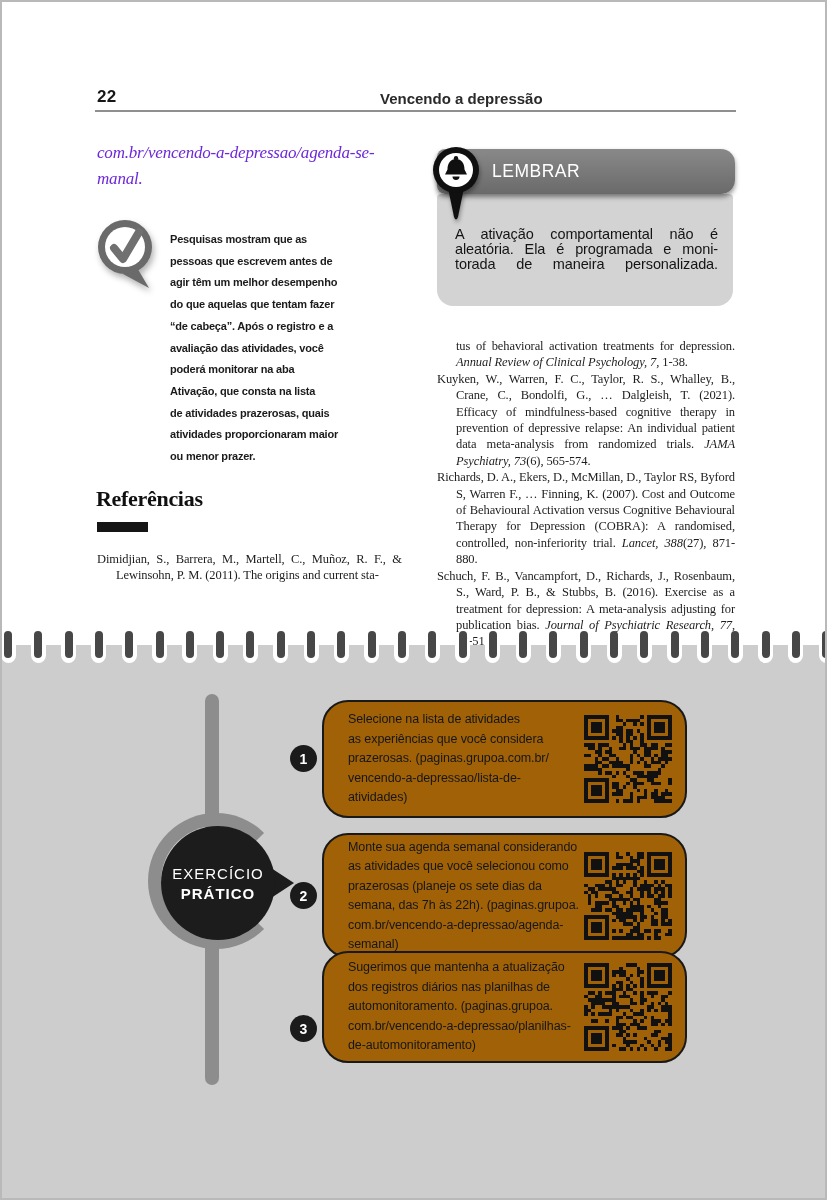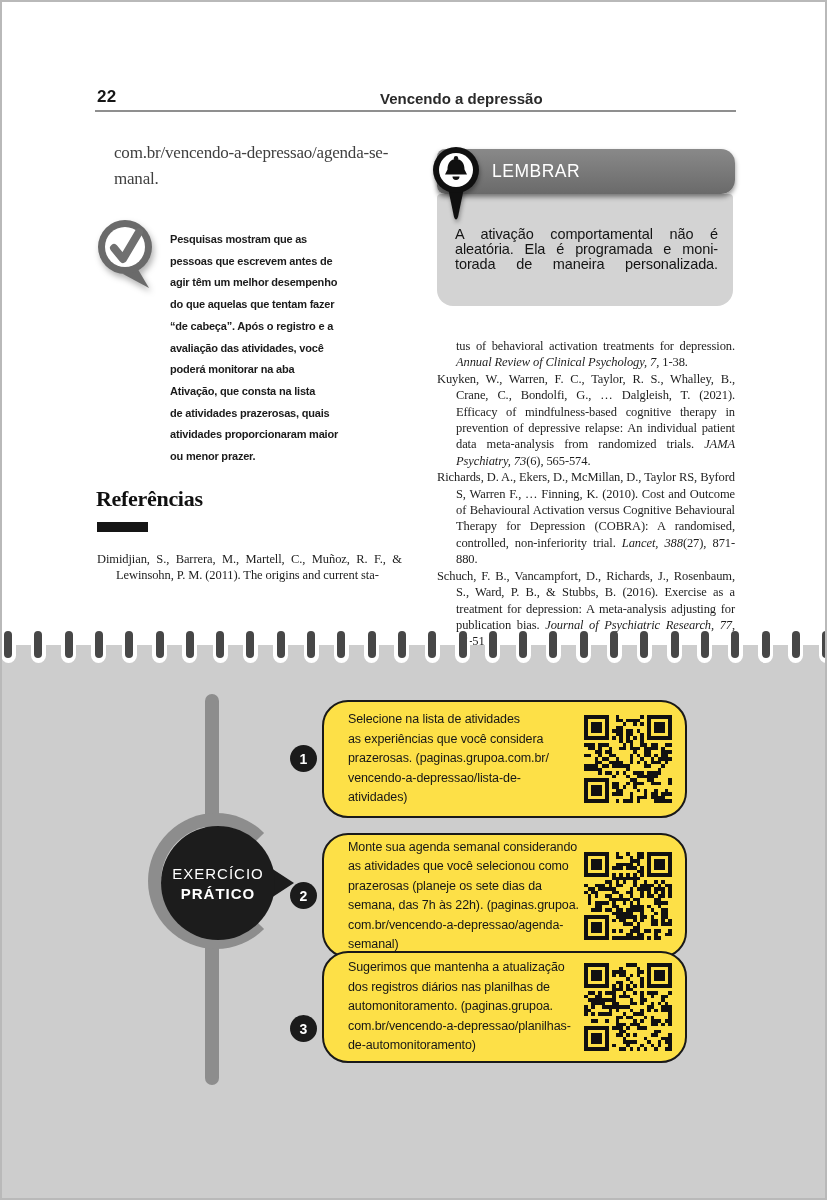--- a/index.html
+++ b/index.html
@@ -6,22 +6,22 @@
   .page{position:relative;width:827px;height:1200px;background:#ffffff;overflow:hidden;
         font-family:"Liberation Sans",sans-serif;}
   .page-border{position:absolute;inset:0;border:2px solid #b9b9b9;z-index:60;pointer-events:none;}
 
   
   .page-num{position:absolute;left:97px;top:87px;font-size:17px;font-weight:bold;color:#161616;letter-spacing:.3px;}
   .running-title{position:absolute;left:380px;top:90px;width:355px;text-align:left;font-size:15px;font-weight:bold;color:#2a2a2a;}
   .header-rule{position:absolute;left:95px;top:110px;width:641px;height:2px;background:#8f8f8f;}
 
   
-  .url-text{position:absolute;left:114px;top:140px;width:330px;font-family:"Liberation Serif",serif;
-            font-size:17px;line-height:26px;color:#404040;white-space:pre-line;letter-spacing:-.2px;}
+  .url-text{position:absolute;left:97px;top:140px;width:330px;font-family:"Liberation Serif",serif;
+            font-size:17px;line-height:26px;color:#6d28d9;white-space:pre-line;letter-spacing:-.2px;font-style:italic;}
   .check-icon{position:absolute;left:92px;top:216px;filter:drop-shadow(2px 4px 3px rgba(0,0,0,.3));}
   .tip-text{position:absolute;left:170px;top:229px;width:252px;font-size:11px;line-height:21.7px;
             font-weight:bold;color:#1b1b1b;white-space:pre-line;letter-spacing:-.2px;}
   .refs-heading{position:absolute;left:96px;top:486px;font-family:"Liberation Serif",serif;
                 font-size:22px;font-weight:bold;color:#101010;letter-spacing:-.3px;}
   .refs-heading-bar{position:absolute;left:97px;top:522px;width:51px;height:10px;background:#151515;}
   .refs-left{position:absolute;left:97px;top:551px;width:305px;}
 
   
   .ref{margin:0;font-family:"Liberation Serif",serif;font-size:12.5px;line-height:16.4px;color:#1d1d1d;
@@ -55,21 +55,21 @@
   .exercise-bubble{position:absolute;left:161px;top:826px;width:114px;height:114px;border-radius:50%;
                    background:#1c1c1c;z-index:8;display:flex;flex-direction:column;align-items:center;
                    justify-content:center;color:#fff;text-align:center;}
   .exercise-bubble .l1{font-size:15px;letter-spacing:1px;}
   .exercise-bubble .l2{font-size:15px;font-weight:bold;letter-spacing:1px;margin-top:3px;}
   .bubble-pointer{position:absolute;left:268px;top:866px;width:0;height:0;border-top:17px solid transparent;
                   border-bottom:17px solid transparent;border-left:26px solid #1c1c1c;z-index:7;}
 
   .step-badge{position:absolute;left:290px;width:27px;height:27px;border-radius:50%;background:#1b1b1b;
               color:#fff;font-size:14px;font-weight:bold;display:flex;align-items:center;justify-content:center;z-index:8;}
-  .step-card{position:absolute;left:322px;width:365px;background:#fde047;border:2.5px solid #191919;
+  .step-card{position:absolute;left:322px;width:365px;background:#a16207;border:2.5px solid #191919;
              border-radius:26px;z-index:8;box-sizing:border-box;}
   .step-text{position:absolute;left:24px;top:50%;transform:translateY(-50%);width:248px;
              font-size:12.5px;line-height:19.5px;color:#161616;white-space:pre-line;letter-spacing:-.1px;}
   .qr{position:absolute;right:13px;top:50%;transform:translateY(-50%);width:88px;height:88px;}
 </style>
 </head>
 <body>
 
 <div class="page">
 
@@ -118,21 +118,21 @@
   </svg>
   <div class="reminder-body">
     <div class="reminder-text">A ativação comportamental não é
 aleatória. Ela é programada e moni-
 torada de maneira personalizada.</div>
   </div>
 
   <div class="refs-right">
     <p class="ref cont"><span>tus of behavioral activation treatments for depression. </span><span class="it">Annual Review of Clinical Psychology, 7</span><span>, 1-38.</span></p>
     <p class="ref hang"><span>Kuyken, W., Warren, F. C., Taylor, R. S., Whalley, B., Crane, C., Bondolfi, G., … Dalgleish, T. (2021). Efficacy of mindfulness-based cognitive therapy in prevention of depressive relapse: An individual patient data meta-analysis from randomized trials. </span><span class="it">JAMA Psychiatry, 73</span><span>(6), 565-574.</span></p>
-    <p class="ref hang"><span>Richards, D. A., Ekers, D., McMillan, D., Taylor RS, Byford S, Warren F., … Finning, K. (2010). Cost and Outcome of Behavioural Activation versus Cognitive Behavioural Therapy for Depression (COBRA): A randomised, controlled, non-inferiority trial. </span><span class="it">Lancet, 388</span><span>(27), 871-880.</span></p>
+    <p class="ref hang"><span>Richards, D. A., Ekers, D., McMillan, D., Taylor RS, Byford S, Warren F., … Finning, K. (2007). Cost and Outcome of Behavioural Activation versus Cognitive Behavioural Therapy for Depression (COBRA): A randomised, controlled, non-inferiority trial. </span><span class="it">Lancet, 388</span><span>(27), 871-880.</span></p>
     <p class="ref hang"><span>Schuch, F. B., Vancampfort, D., Richards, J., Rosenbaum, S., Ward, P. B., &amp; Stubbs, B. (2016). Exercise as a treatment for depression: A meta-analysis adjusting for publication bias. </span><span class="it">Journal of Psychiatric Research, 77</span><span>, 42-51.</span></p>
   </div>
 
   <div class="gray-panel"></div>
   <div class="spiral" id="spiral">
       <div class="slot" style="left: 0.5px; top: 636px;"></div>
       <div class="wire" style="left: 4px; top: 631px;"></div>
       <div class="slot" style="left: 30.8px; top: 636px;"></div>
       <div class="wire" style="left: 34.3px; top: 631px;"></div>
       <div class="slot" style="left: 61.1px; top: 636px;"></div>

